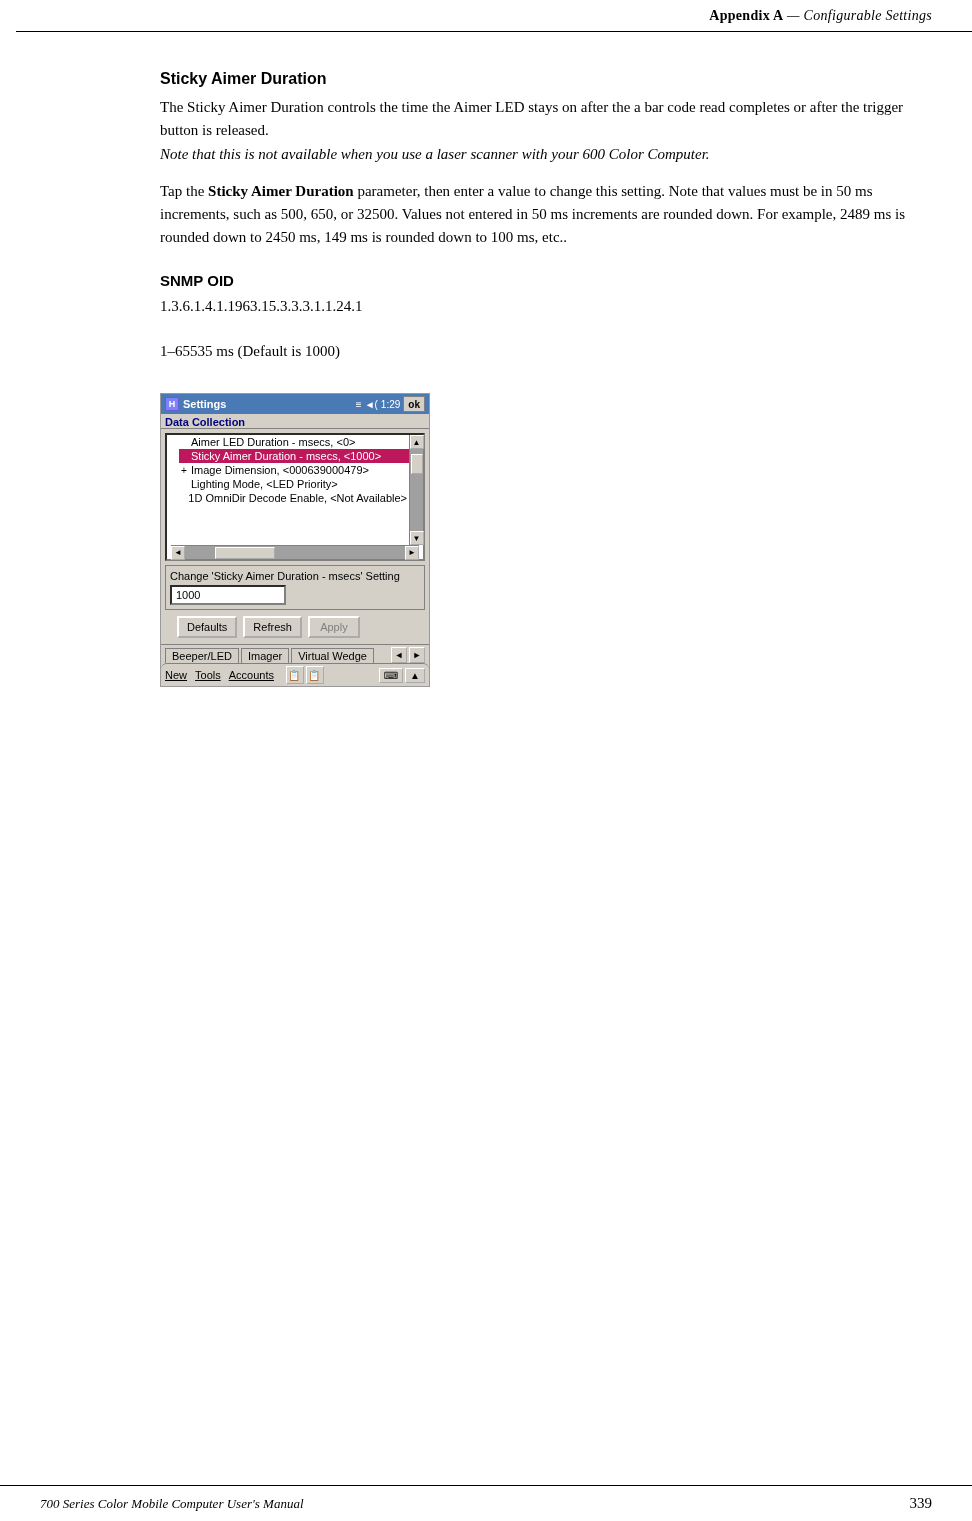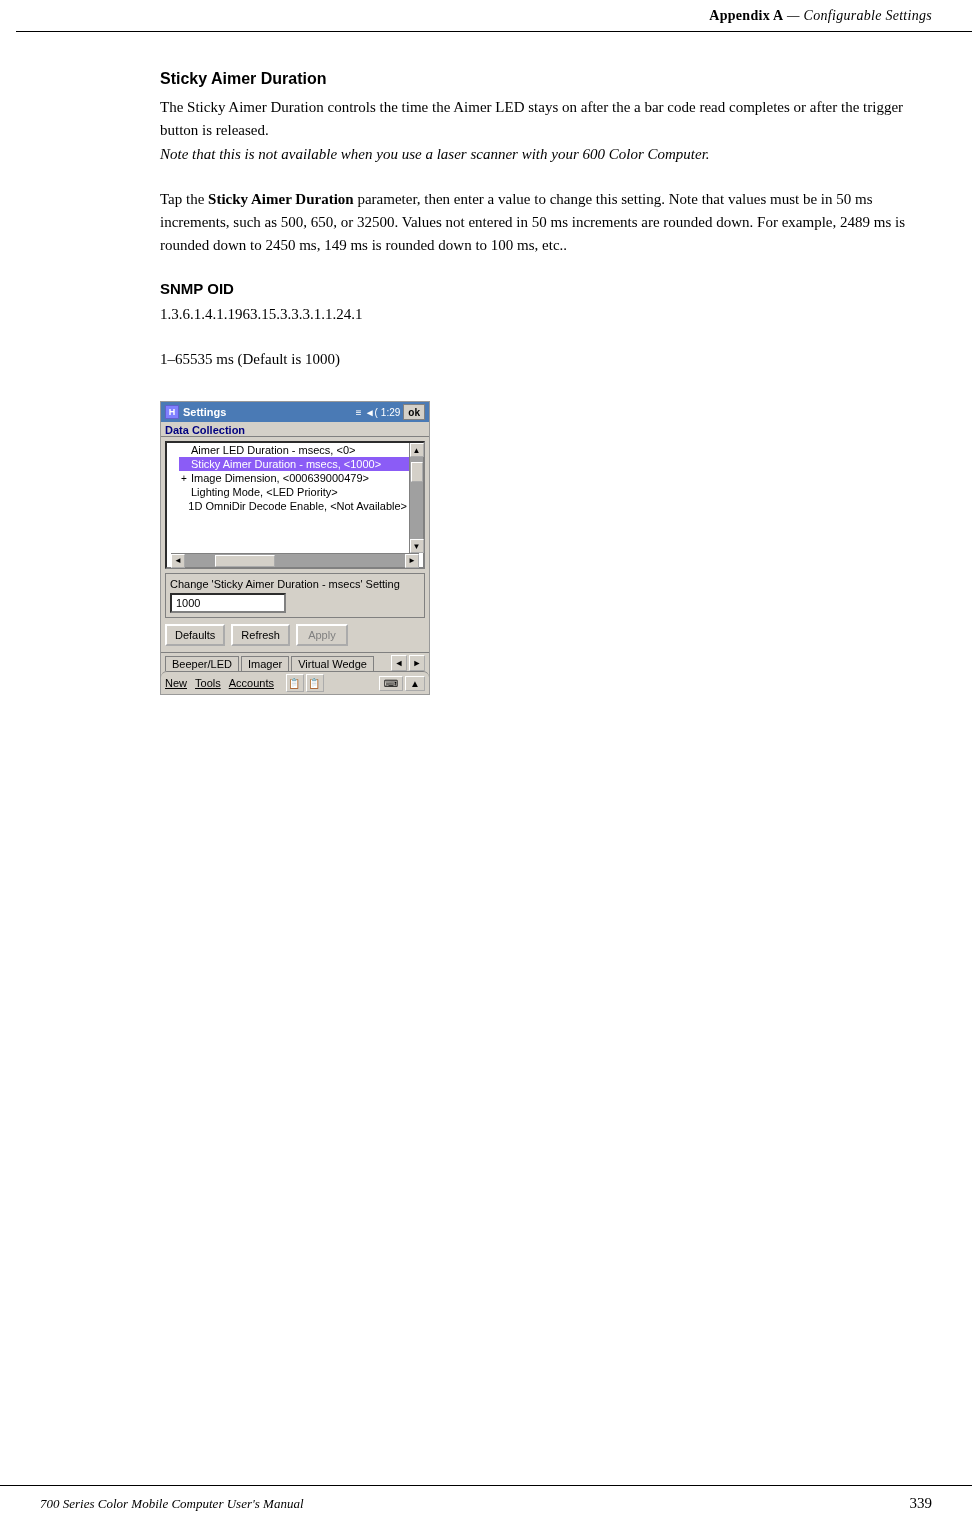--- a/index.html
+++ b/index.html
@@ -71,21 +71,21 @@
     .section-title {
       font-size: 16px;
       font-weight: bold;
       margin-bottom: 8px;
       font-family: Arial, Helvetica, sans-serif;
     }
 
     .section-body {
       font-size: 15px;
       line-height: 1.55;
-      margin-bottom: 22px;
+      margin-bottom: 14px;
     }
 
     .section-body em {
       font-style: italic;
     }
 
     .subsection-title {
       font-size: 15px;
       font-weight: bold;
       margin-bottom: 6px;
@@ -179,21 +179,21 @@
     .tree-item {
       padding: 1px 2px;
       font-size: 11px;
       white-space: nowrap;
       overflow: hidden;
       display: flex;
       align-items: center;
     }
 
     .tree-item.selected {
-      background: #8b5cf6;
+      background: #be185d;
       color: white;
     }
 
     .tree-item-indent {
       margin-left: 12px;
     }
 
     .tree-expander {
       display: inline-block;
       width: 10px;
@@ -310,21 +310,21 @@
       font-size: 11px;
       width: 116px;
       height: 20px;
     }
 
     
     .buttons-row {
       display: flex;
       align-items: center;
       gap: 6px;
-      margin: 6px 4px;
+      margin: 6px 16px;
     }
 
     .win-btn {
       background: #d4d0c8;
       border: 2px outset #ffffff;
       padding: 2px 8px;
       font-size: 11px;
       cursor: pointer;
       min-width: 52px;
       height: 22px;

